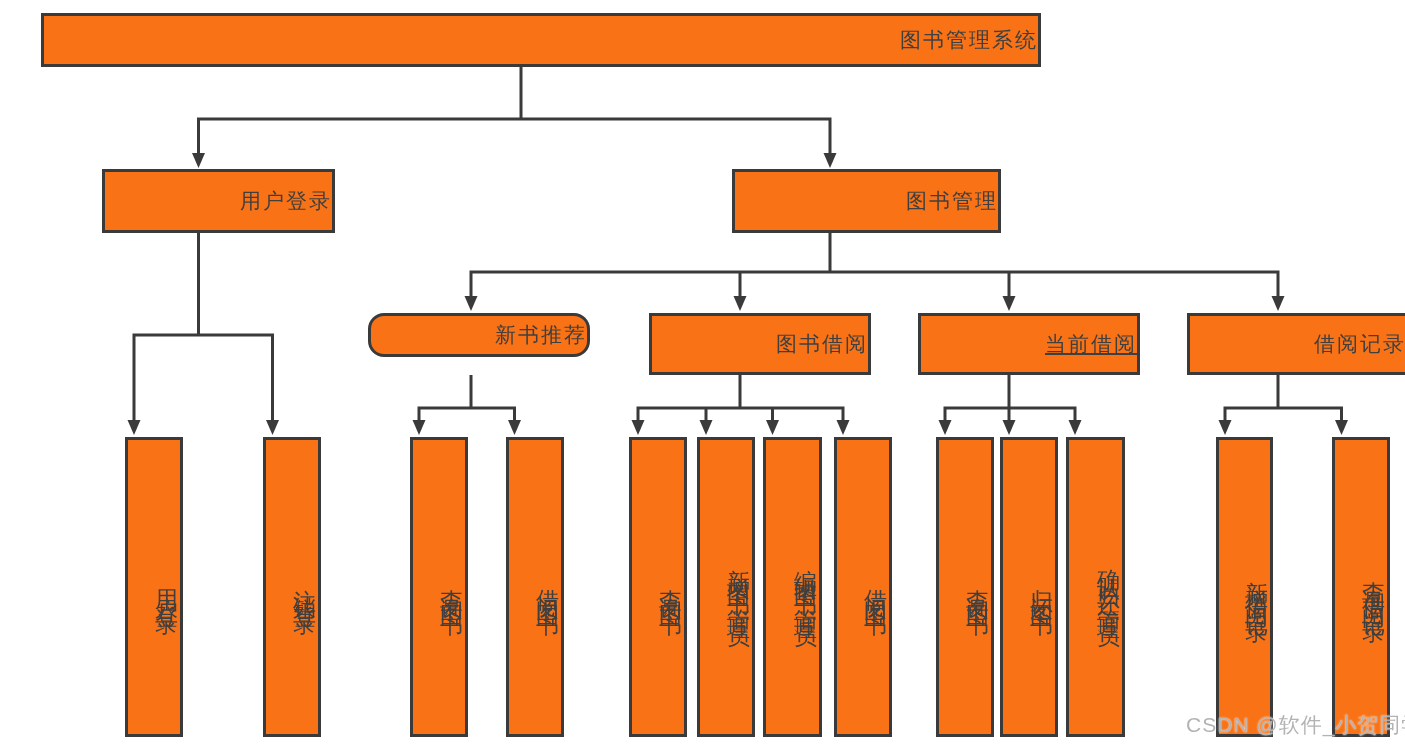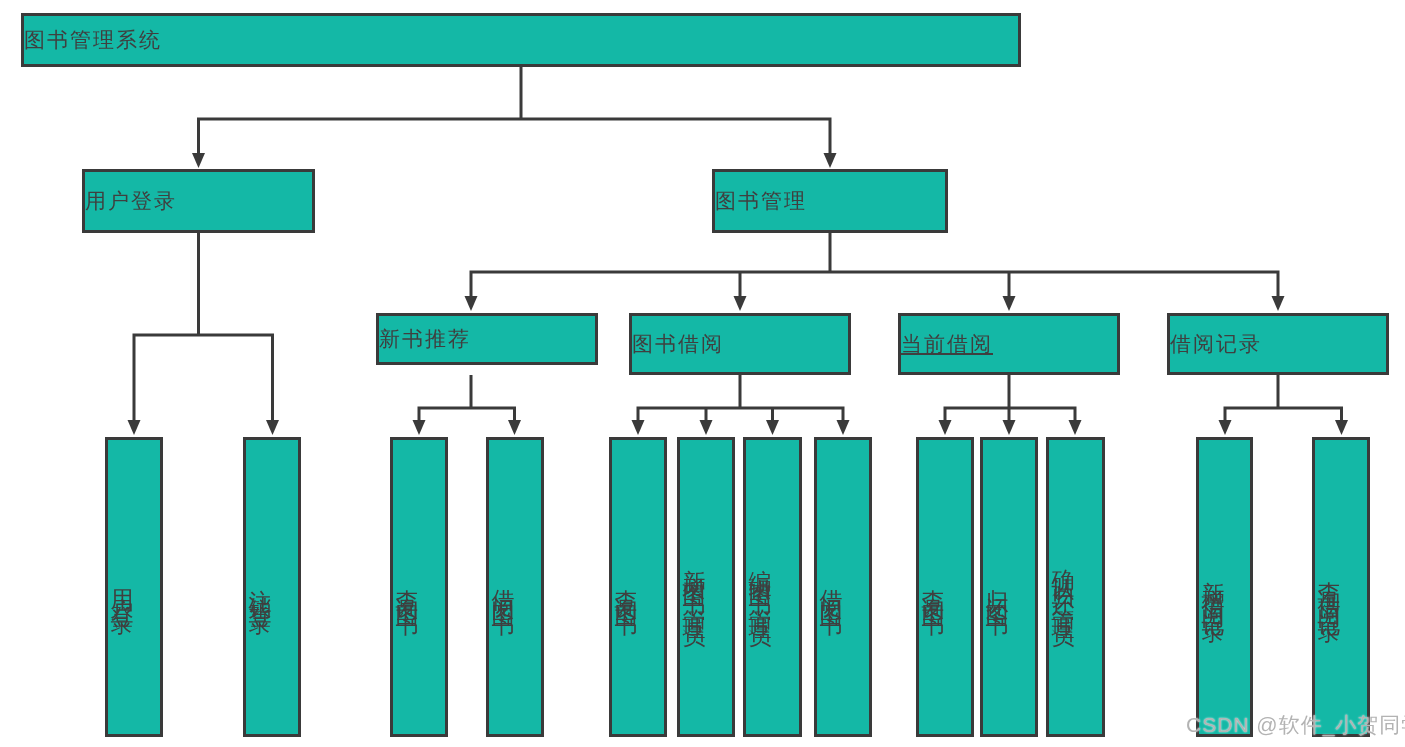--- a/index.html
+++ b/index.html
@@ -19,25 +19,26 @@
   .wires path {
     fill: none;
     stroke: #3a3a3a;
     stroke-width: 3;
   }
   .wires polygon { fill: #3a3a3a; stroke: none; }
   .node {
     position: absolute;
     box-sizing: border-box;
     border: 3px solid #3a3a3a;
-    background: #14b8a6;
+    background: #f97316;
     display: flex;
     align-items: center;
-    justify-content: flex-start;
+    justify-content: flex-end;
     color: #3f3f3f;
+    margin-left: 20px;
   }
   .node .hlabel {
     font-size: 21px;
     letter-spacing: 2px;
     white-space: nowrap;
   }
   .leaf .vlabel {
     writing-mode: vertical-rl;
     text-orientation: mixed;
     font-size: 23px;
@@ -106,25 +107,25 @@
     </g>
   </svg>
 
   <div class="node" style="left:21px; top:13px; width:1000px; height:54px;">
     <span class="hlabel">图书管理系统</span>
   </div>
 
   <div class="node" style="left:82px; top:169px; width:233px; height:64px;">
     <span class="hlabel">用户登录</span>
   </div>
-  <div class="node" style="left:712px; top:169px; width:236px; height:64px;">
+  <div class="node" style="left:712px; top:169px; width:269px; height:64px;">
     <span class="hlabel">图书管理</span>
   </div>
 
-  <div class="node" style="left:376px; top:313px; width:222px; height:52px;">
+  <div class="node" style="left:348px; top:313px; width:222px; height:44px;border-radius:16px;">
     <span class="hlabel">新书推荐</span>
   </div>
   <div class="node" style="left:629px; top:313px; width:222px; height:62px;">
     <span class="hlabel">图书借阅</span>
   </div>
   <div class="node" style="left:898px; top:313px; width:222px; height:62px;text-decoration:underline;">
     <span class="hlabel">当前借阅</span>
   </div>
   <div class="node" style="left:1167px; top:313px; width:222px; height:62px;">
     <span class="hlabel">借阅记录</span>

